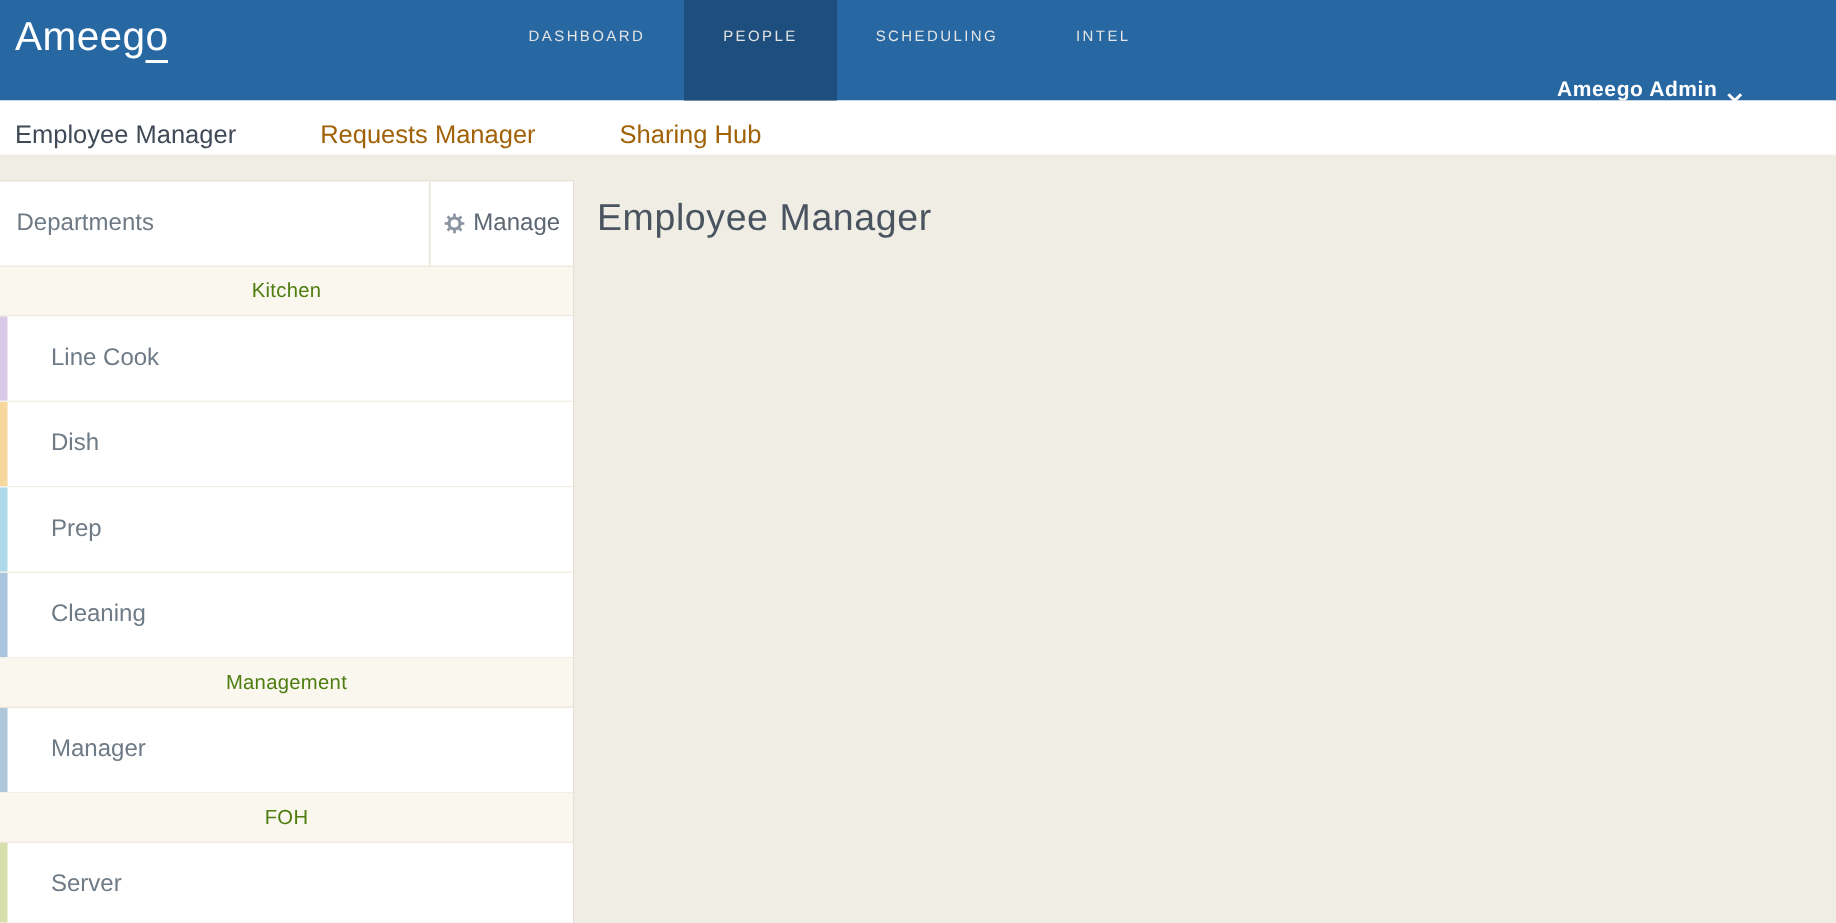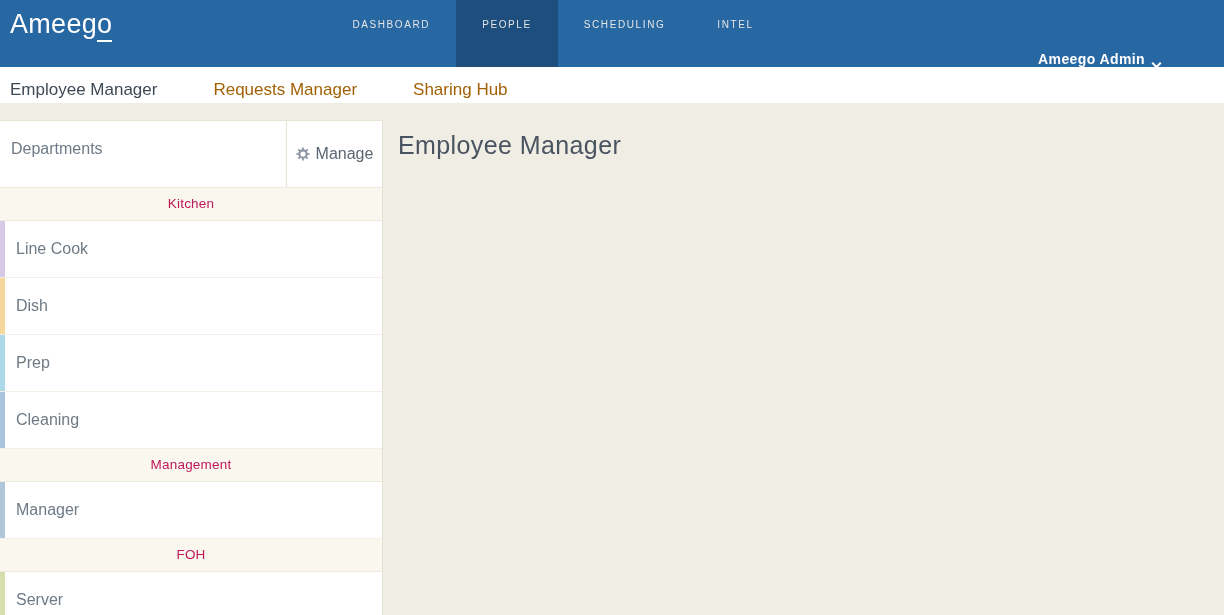--- a/index.html
+++ b/index.html
@@ -21,27 +21,27 @@
   .subnav-tab { font-size:17px; color:#a16207; line-height:46px; padding:0 10px; margin-right:36px; border-bottom:5px solid transparent; cursor:pointer; white-space:nowrap; }
   .subnav-tab.active { color:#3f4a56; border-bottom-color:#2b6599; min-width:163px; }
 
   
   .content { position:absolute; top:103px; left:0; right:0; bottom:0; background:#f0ede4; }
   .main-title { position:absolute; left:398px; top:28px; font-size:25px; color:#4a5460; letter-spacing:.4px; }
 
   
   .sidebar { position:absolute; left:0; top:17px; width:383px; bottom:0; background:#fff;
              border-top:1px solid #e8e4d8; border-right:1px solid #e5e1d5; }
-  .sb-header { display:flex; height:67px; border-bottom:1px solid #eee9dd; }
+  .sb-header { display:flex; height:57px; border-bottom:1px solid #eee9dd; }
   .sb-title { flex:1; font-size:16px; color:#6e7a85; line-height:56px; padding-left:11px; }
   .sb-manage { width:96px; border-left:1px solid #e7e3d7; display:flex; align-items:center; justify-content:center; gap:6px; color:#5b6672; font-size:16px; cursor:pointer; }
-  .sb-group-header { height:33px; line-height:32px; text-align:center; background:#faf7ee; color:#be185d; font-size:13.5px; border-bottom:1px solid #eee9dd; letter-spacing:.2px; }
+  .sb-group-header { height:33px; line-height:32px; text-align:center; background:#faf7ee; color:#4d7c0f; font-size:13.5px; border-bottom:1px solid #eee9dd; letter-spacing:.2px; }
   .sb-row { height:57px; position:relative; background:#fff; border-bottom:1px solid #f2efe6; cursor:pointer; }
   .sb-row .stripe { position:absolute; left:0; top:0; bottom:0; width:5px; }
-  .sb-row .row-label { line-height:56px; padding-left:16px; font-size:16px; color:#6e7a85; }
+  .sb-row .row-label { line-height:56px; padding-left:34px; font-size:16px; color:#6e7a85; }
 </style>
 </head>
 <body>
 
 <div class="topbar">
   <div class="logo"><span>Ameeg</span><span class="logo-underline">o</span></div>
   <div class="topnav" id="topnav">
       <div class="topnav-item">DASHBOARD</div>
       <div class="topnav-item active">PEOPLE</div>
       <div class="topnav-item">SCHEDULING</div>

